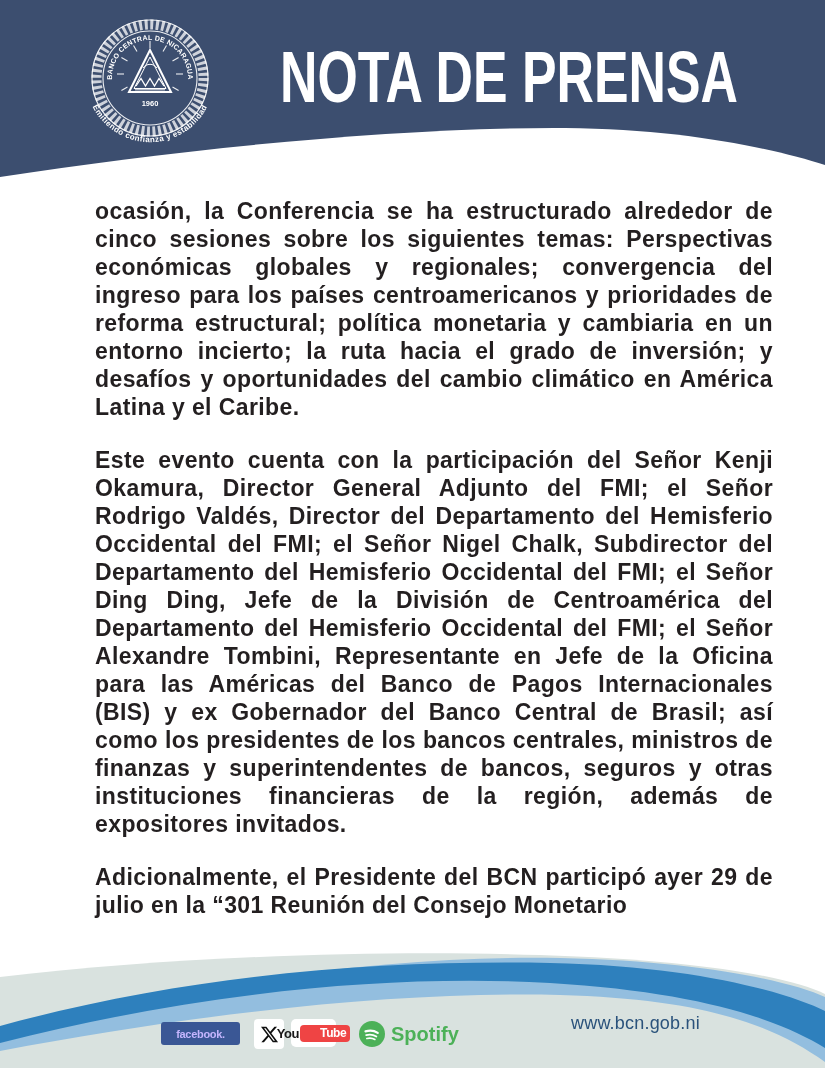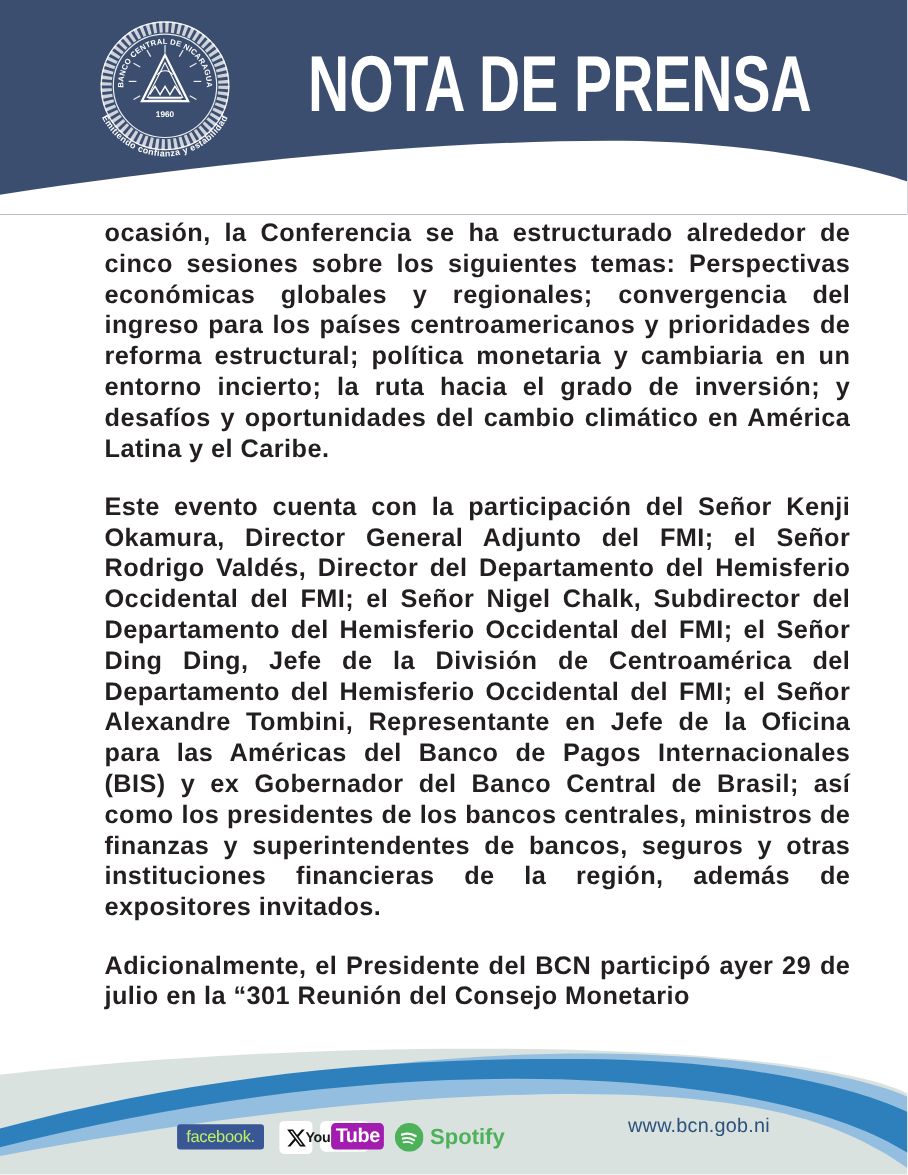--- a/index.html
+++ b/index.html
@@ -28,33 +28,33 @@
     color:#231f20; letter-spacing:0.4px;
     text-align:justify; text-justify:inter-word;
   }
   
   .footer { position:absolute; left:0; top:950px; width:825px; height:118px; }
   .footer-curves { position:absolute; left:0; top:0; width:825px; height:118px; display:block; }
   .fb-badge {
     position:absolute; left:161px; top:72px; width:79px; height:23px;
     background:#3a5795; border-radius:3px; display:flex; align-items:center; justify-content:center;
   }
-  .fb-badge span { color:#bef264; font-weight:normal; font-size:15px; letter-spacing:-0.3px; }
+  .fb-badge span { color:#c4b5fd; font-weight:bold; font-size:11px; letter-spacing:-0.3px; }
   .x-badge {
     position:absolute; left:254px; top:69px; width:30px; height:30px;
     background:#ffffff; border-radius:4px; display:flex; align-items:center; justify-content:center;
   }
   .yt-badge {
     position:absolute; left:291px; top:69px; width:45px; height:28px;
     background:#ffffff; border-radius:5px; display:flex; align-items:center; justify-content:center; gap:1px;
   }
   .yt-you { color:#171717; font-weight:bold; font-size:13px; letter-spacing:-0.4px; }
   .yt-tube {
-    background:#a21caf; color:#fff; font-weight:bold; font-size:18px;
-    border-radius:4px; padding:1px 4px 2px 4px; letter-spacing:-0.4px;
+    background:#ef4444; color:#fff; font-weight:bold; font-size:12px;
+    border-radius:4px; padding:1px 4px 2px 20px; letter-spacing:-0.4px;
   }
   .spotify-badge { position:absolute; left:359px; top:71px; display:flex; align-items:center; gap:6px; }
   .spotify-circle { width:26px; height:26px; }
   .spotify-label { color:#4cb158; font-weight:bold; font-size:20px; }
   .website {
     position:absolute; left:571px; top:63px;
     font-size:18px; color:#2a527b; letter-spacing:0.2px;
   }
 </style>
 </head>

